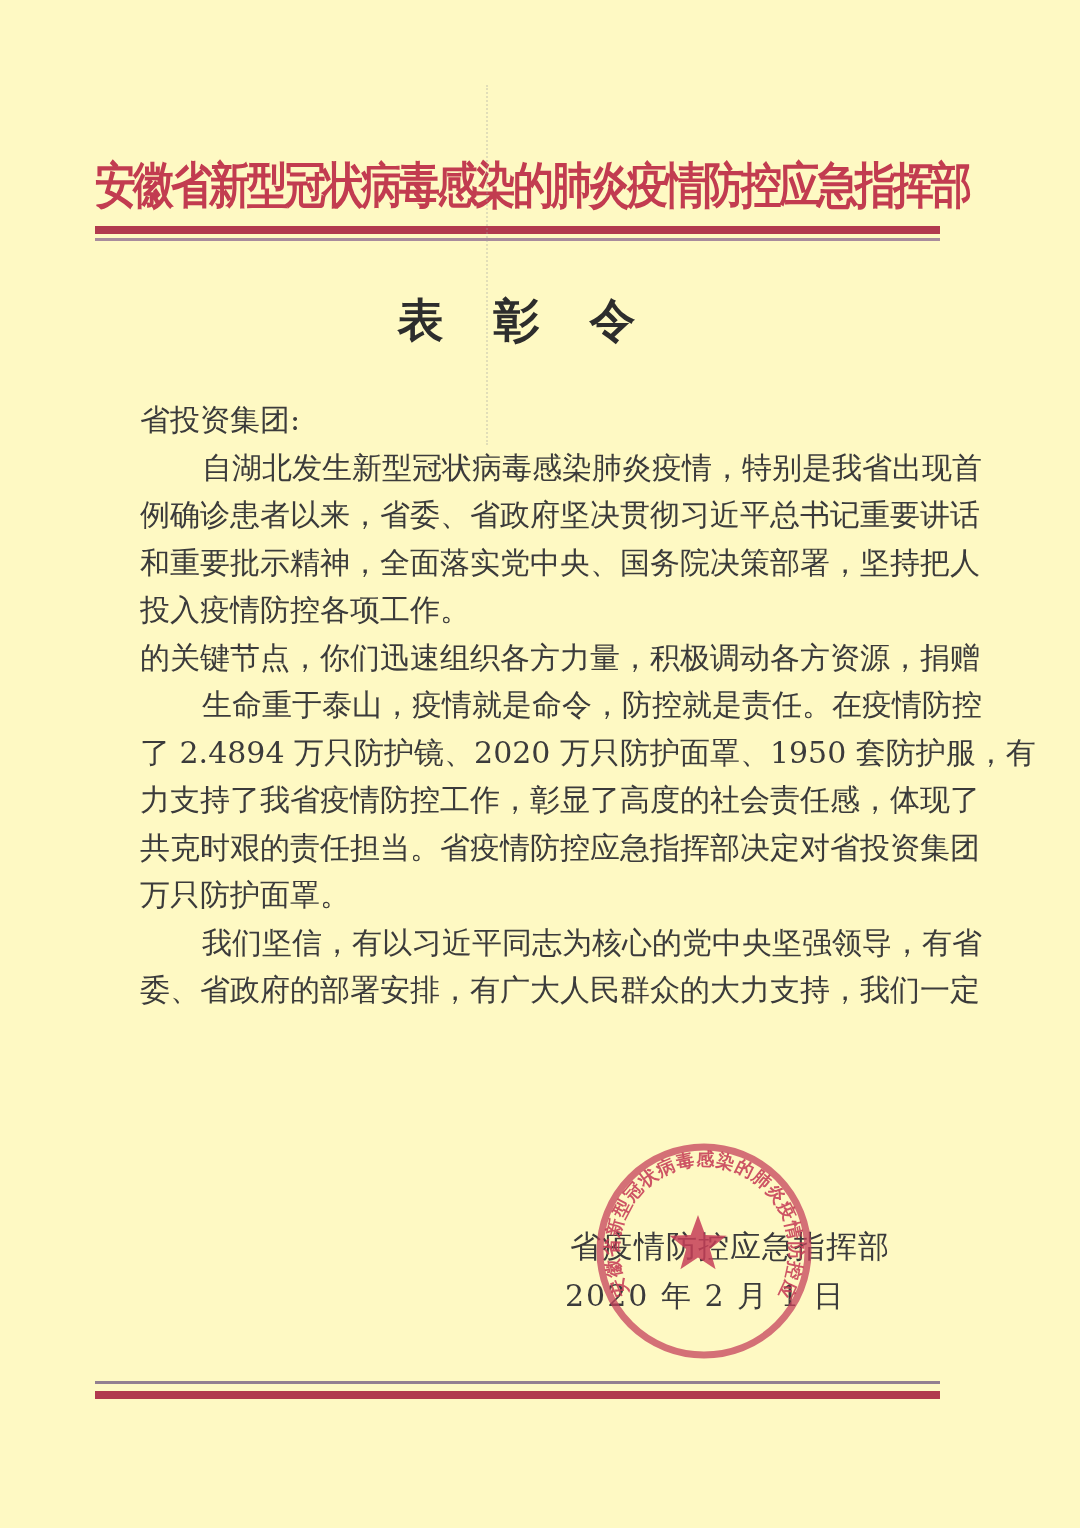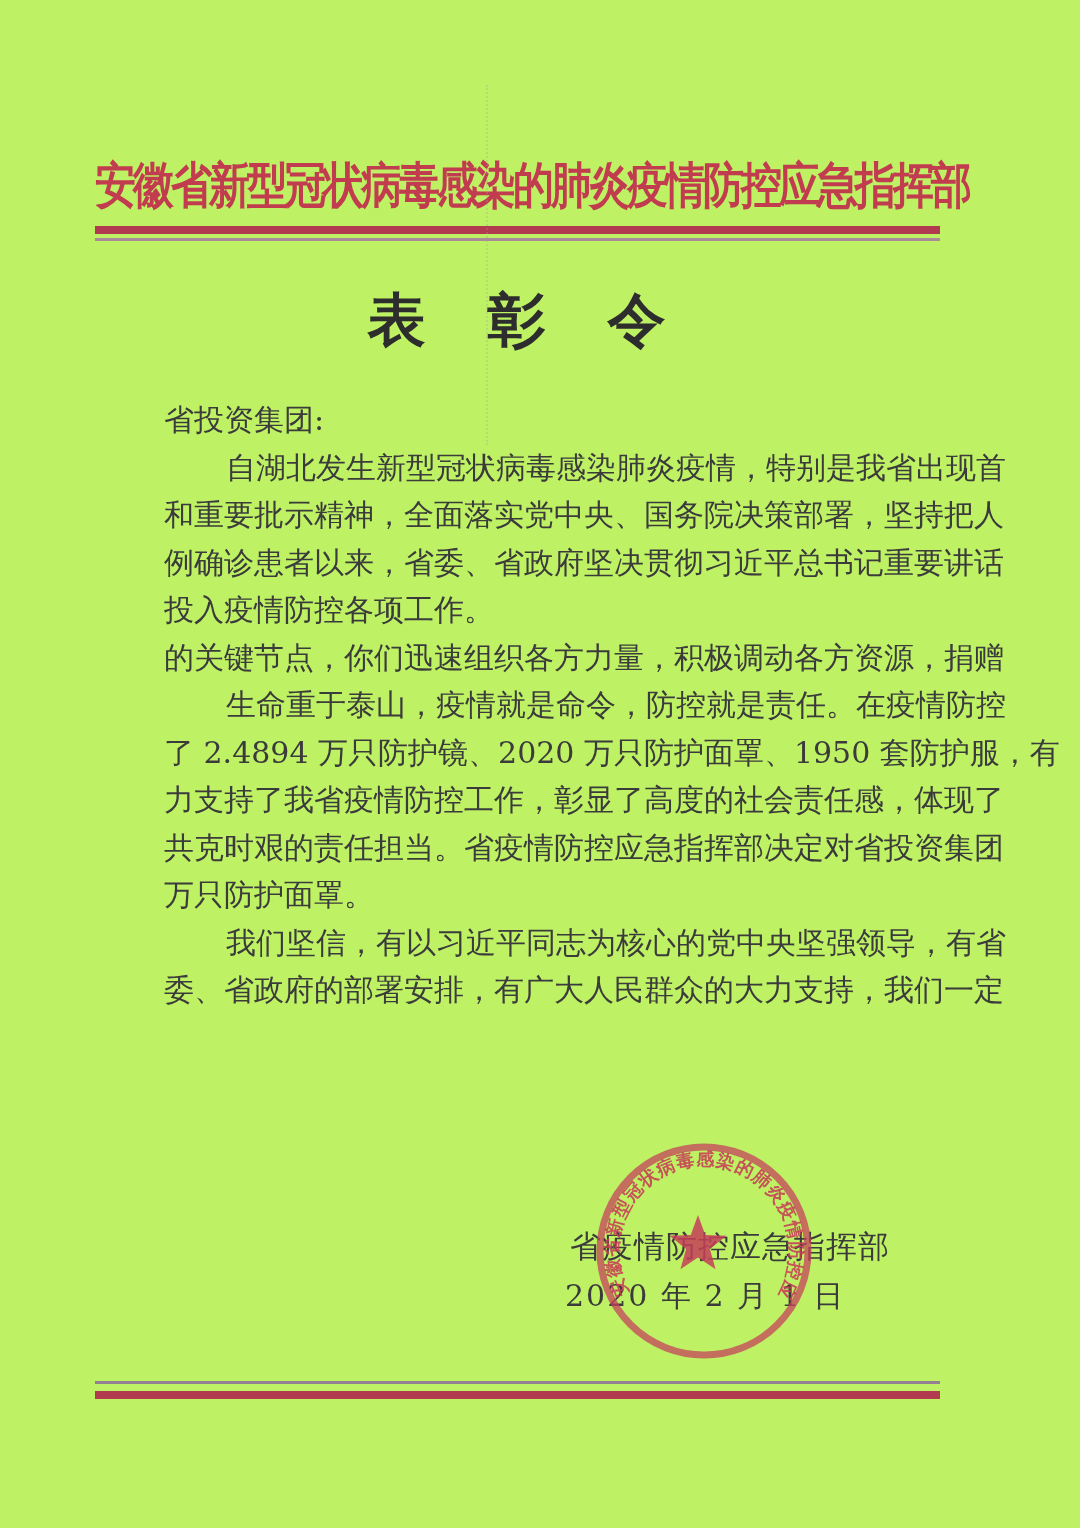--- a/index.html
+++ b/index.html
@@ -1,48 +1,48 @@
 <!DOCTYPE html>
 <html><head>
 <meta charset="utf-8">
 <title>表彰令</title>
 <style>
   html,body{margin:0;padding:0;background:#e8e8e8;}
   .page{
     position:relative;
     width:1080px;height:1528px;
-    background:#bef264;
+    background:#fef9c3;
     overflow:hidden;
     font-family:"DejaVu Serif","Liberation Serif",serif;
   }
   
   .org-title{
     position:absolute;left:95px;top:142px;width:845px;
     text-align:center;white-space:nowrap;
     color:#c23c50;font-weight:bold;
     font-size:41px;letter-spacing:-3px;line-height:72px;
     transform:scaleY(1.2);transform-origin:center top;
     font-family:"DejaVu Sans","Liberation Sans",sans-serif;
   }
   .rule{position:absolute;left:95px;width:845px;}
   .rule-thick-top{top:226px;height:8px;background:#b13a4e;}
   .rule-thin-top{top:238px;height:3px;background:#a88c9c;}
   
   .doc-title{
     position:absolute;left:95px;top:294px;width:845px;margin:0;
     text-align:center;
-    color:#2d2d2d;font-weight:bold;font-size:58px;
+    color:#2d2d2d;font-weight:bold;font-size:46px;
     letter-spacing:2px;line-height:52px;
   }
   
   .body-block{
     position:absolute;left:140px;top:396px;width:810px;
     color:#3b3b3b;font-size:30px;line-height:47.5px;
   }
-  .line{white-space:nowrap;margin-left:24px;}
+  .line{white-space:nowrap;}
   .line.indent{text-indent:62px;}
   
   .signature-name{
     position:absolute;left:565px;top:1226px;width:330px;
     text-align:center;color:#3b3b3b;font-size:31px;letter-spacing:1px;
     white-space:nowrap;
   }
   .signature-date{
     position:absolute;left:565px;top:1276px;width:330px;
     text-align:left;color:#3b3b3b;font-size:30px;letter-spacing:2px;
@@ -71,22 +71,22 @@
 
   <div class="org-title">安徽省新型冠状病毒感染的肺炎疫情防控应急指挥部</div>
   <div class="rule rule-thick-top"></div>
   <div class="rule rule-thin-top"></div>
 
   <h1 class="doc-title">表　彰　令</h1>
 
   <div class="body-block">
     <div class="line">省投资集团:</div>
     <div class="line indent">自湖北发生新型冠状病毒感染肺炎疫情，特别是我省出现首</div>
+    <div class="line">例确诊患者以来，省委、省政府坚决贯彻习近平总书记重要讲话</div>
     <div class="line">和重要批示精神，全面落实党中央、国务院决策部署，坚持把人</div>
-    <div class="line">例确诊患者以来，省委、省政府坚决贯彻习近平总书记重要讲话</div>
     <div class="line">投入疫情防控各项工作。</div>
     <div class="line">的关键节点，你们迅速组织各方力量，积极调动各方资源，捐赠</div>
     <div class="line indent">生命重于泰山，疫情就是命令，防控就是责任。在疫情防控</div>
     <div class="line">了 2.4894 万只防护镜、2020 万只防护面罩、1950 套防护服，有</div>
     <div class="line">力支持了我省疫情防控工作，彰显了高度的社会责任感，体现了</div>
     <div class="line">共克时艰的责任担当。省疫情防控应急指挥部决定对省投资集团</div>
     <div class="line">万只防护面罩。</div>
     <div class="line indent">我们坚信，有以习近平同志为核心的党中央坚强领导，有省</div>
     <div class="line">委、省政府的部署安排，有广大人民群众的大力支持，我们一定</div>
   </div>

